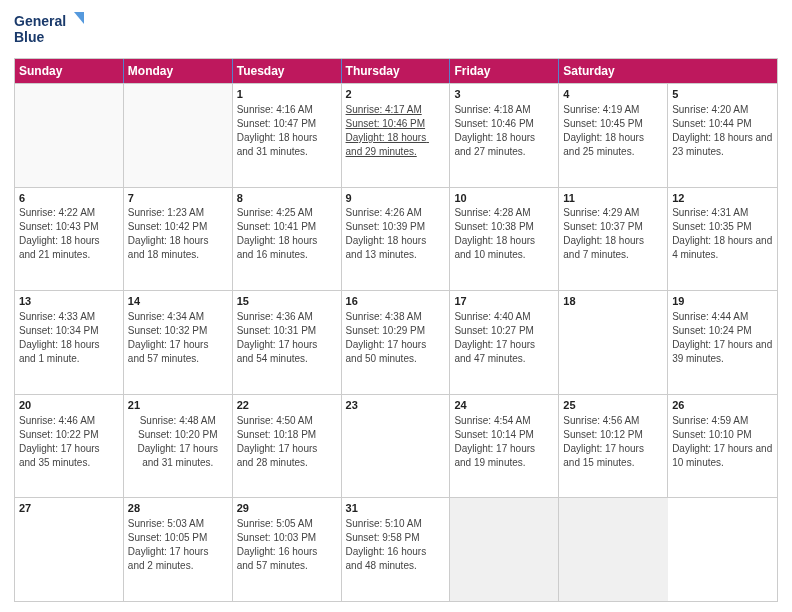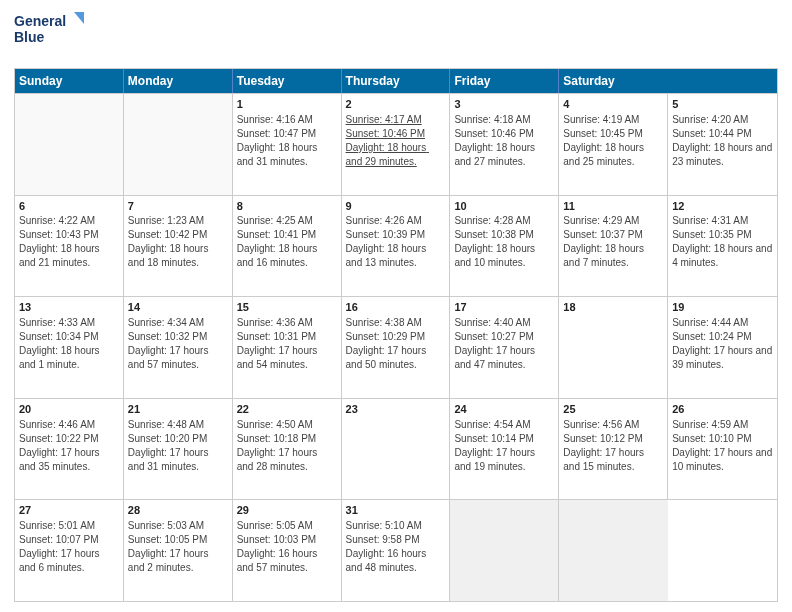--- a/index.html
+++ b/index.html
@@ -14,21 +14,21 @@
       width: 792px;
       height: 612px;
       padding: 10px 14px 10px 14px;
       display: flex;
       flex-direction: column;
     }
     .header {
       display: flex;
       align-items: flex-start;
       justify-content: space-between;
-      margin-bottom: 22px;
+      margin-bottom: 12px;
     }
     .logo {
       display: flex;
       align-items: center;
       gap: 4px;
     }
     .title-block {
       text-align: right;
     }
     .calendar-title {
@@ -44,21 +44,21 @@
     }
     .calendar {
       flex: 1;
       display: flex;
       flex-direction: column;
       border: 1px solid #ccc;
     }
     .cal-header-row {
       display: grid;
       grid-template-columns: repeat(7, 1fr);
-      background: #0369a1;
+      background: #be185d;
     }
     .cal-header-cell {
       color: #fff;
       font-size: 12px;
       font-weight: bold;
       padding: 5px 4px;
       text-align: left;
       border-right: 1px solid #5580cc;
     }
     .cal-header-cell:last-child { border-right: none; }
@@ -247,21 +247,21 @@
         </div>
         <div class="cal-week">
           <div class="cal-cell">
             <span class="day-number">20</span>
             <div class="cal-cell-text" style="white-space: pre-wrap;">Sunrise: 4:46 AM
 Sunset: 10:22 PM
 Daylight: 17 hours and 35 minutes.</div>
           </div>
           <div class="cal-cell">
             <span class="day-number">21</span>
-            <div class="cal-cell-text" style="white-space: pre-wrap;">Sunrise: 4:48 AM
+            <div class="cal-cell-text" style="white-space: pre-wrap; text-align: center;">Sunrise: 4:48 AM
 Sunset: 10:20 PM
 Daylight: 17 hours and 31 minutes.</div>
           </div>
           <div class="cal-cell">
             <span class="day-number">22</span>
             <div class="cal-cell-text" style="white-space: pre-wrap;">Sunrise: 4:50 AM
 Sunset: 10:18 PM
 Daylight: 17 hours and 28 minutes.</div>
           </div>
           <div class="cal-cell">
@@ -282,23 +282,20 @@
           <div class="cal-cell">
             <span class="day-number">26</span>
             <div class="cal-cell-text" style="white-space: pre-wrap;">Sunrise: 4:59 AM
 Sunset: 10:10 PM
 Daylight: 17 hours and 10 minutes.</div>
           </div>
         </div>
         <div class="cal-week">
           <div class="cal-cell">
             <span class="day-number">27</span>
-            <div class="cal-cell-text" style="white-space: pre-wrap;">Sunrise: 5:01 AM
-Sunset: 10:07 PM
-Daylight: 17 hours and 6 minutes.</div>
           </div>
           <div class="cal-cell">
             <span class="day-number">28</span>
             <div class="cal-cell-text" style="white-space: pre-wrap;">Sunrise: 5:03 AM
 Sunset: 10:05 PM
 Daylight: 17 hours and 2 minutes.</div>
           </div>
           <div class="cal-cell">
             <span class="day-number">29</span>
             <div class="cal-cell-text" style="white-space: pre-wrap;">Sunrise: 5:05 AM

